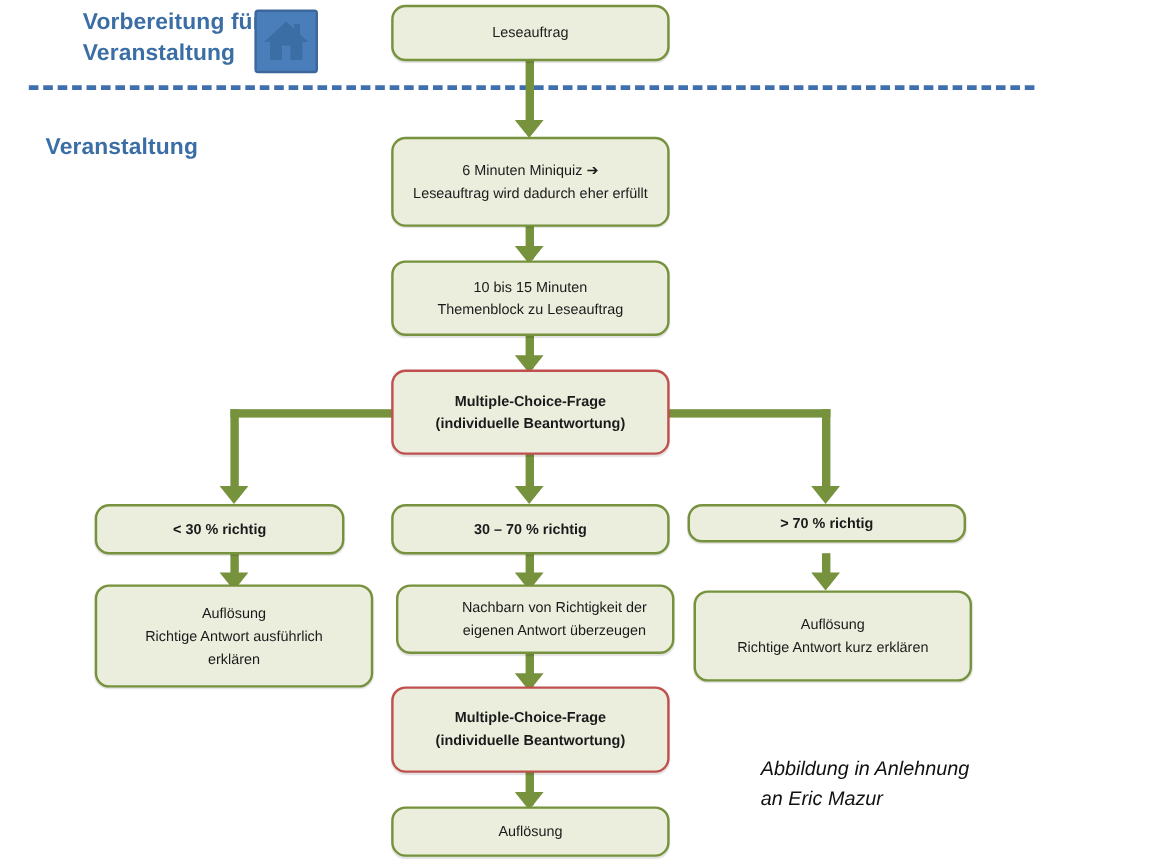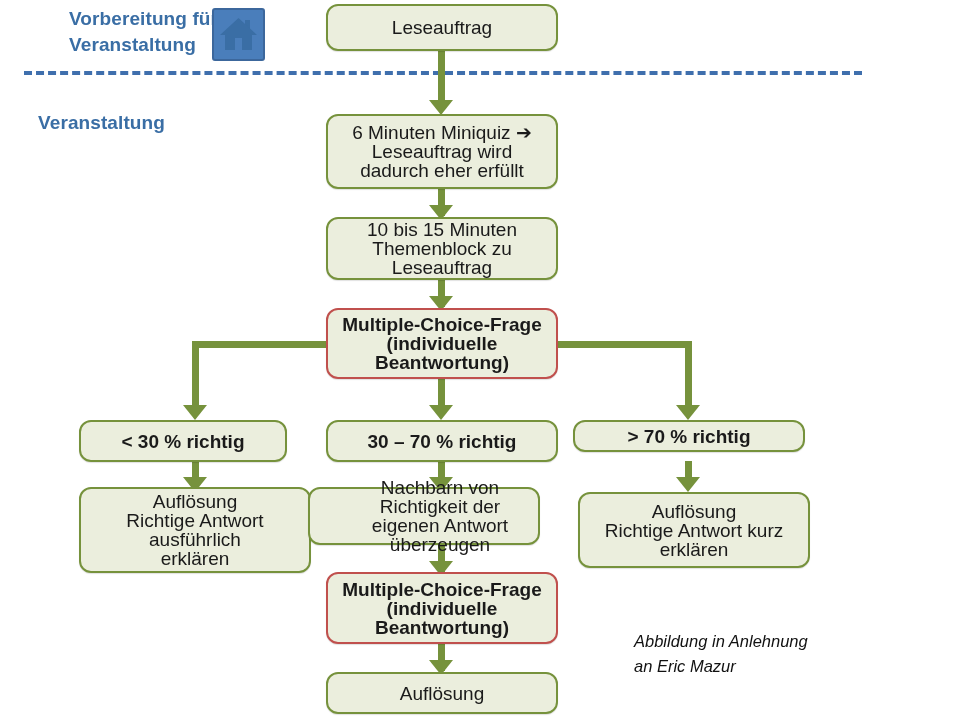--- a/index.html
+++ b/index.html
@@ -58,21 +58,21 @@
     position: absolute;
     box-sizing: border-box;
     background: #ebeedd;
     border: 2.5px solid #76923c;
     border-radius: 12px;
     display: flex;
     align-items: center;
     justify-content: center;
     text-align: center;
     color: #1a1a1a;
-    font-size: 19px;
+    font-size: 12px;
     line-height: 19px;
     padding: 2px 8px;
     white-space: pre-line;
     box-shadow: 0 1px 1px rgba(0,0,0,0.12);
   }
   .node.accent {
     border-color: #c0504d;
     font-weight: bold;
   }
   .node.bold { font-weight: bold; }
@@ -194,21 +194,21 @@
   <div class="node bold" style="left:573px; top:420px; width:232px; height:32px;justify-content:center;">
     <span class="txt">&gt; 70 % richtig</span>
   </div>
 
   <div class="node" style="left:79px; top:487px; width:232px; height:86px;">
     <span class="txt">Auflösung
 Richtige Antwort  ausführlich
 erklären</span>
   </div>
 
-  <div class="node" style="left:308px; top:487px; width:232px; height:58px;padding-left:40px;">
+  <div class="node" style="left:330px; top:487px; width:232px; height:58px;padding-left:40px;">
     <span class="txt">Nachbarn von Richtigkeit der
 eigenen Antwort  überzeugen</span>
   </div>
 
   <div class="node" style="left:578px; top:492px; width:232px; height:76px;">
     <span class="txt">Auflösung
 Richtige Antwort  kurz erklären</span>
   </div>
 
   <div class="node accent" style="left:326px; top:572px; width:232px; height:72px;">

